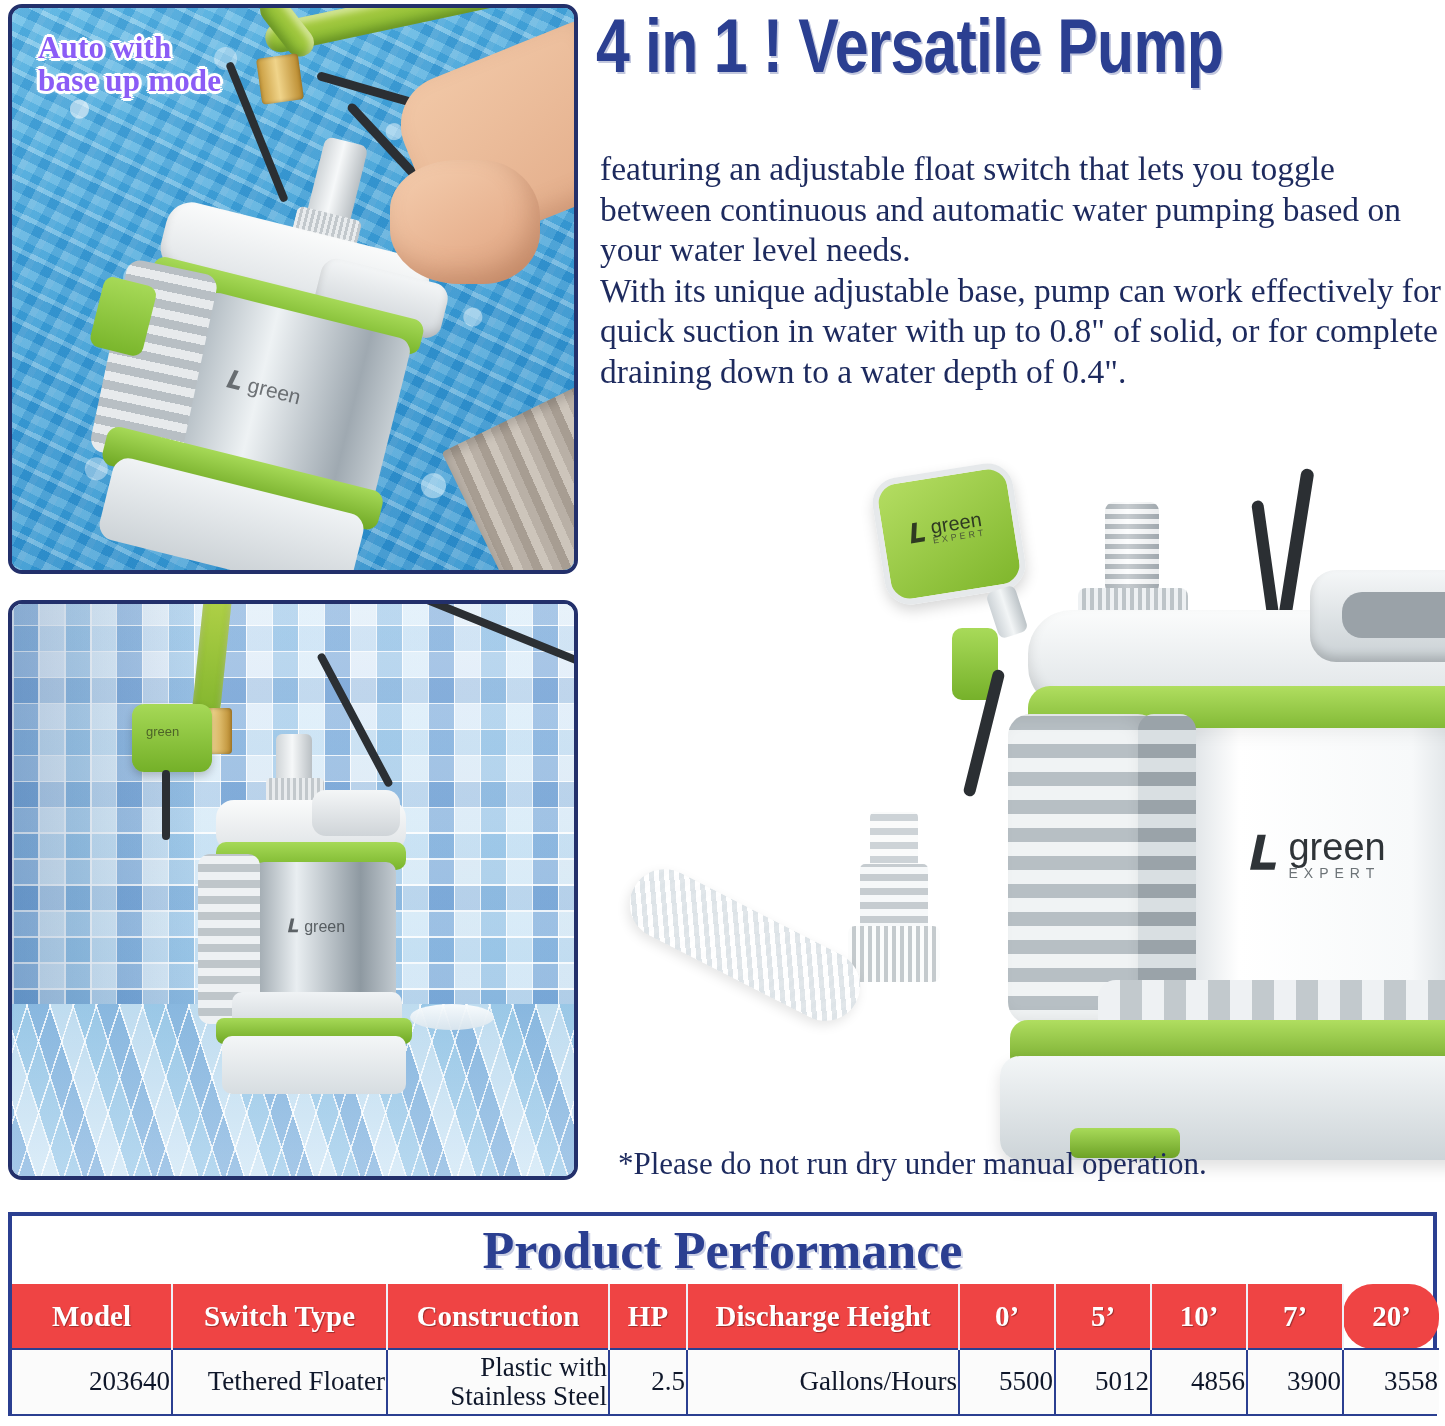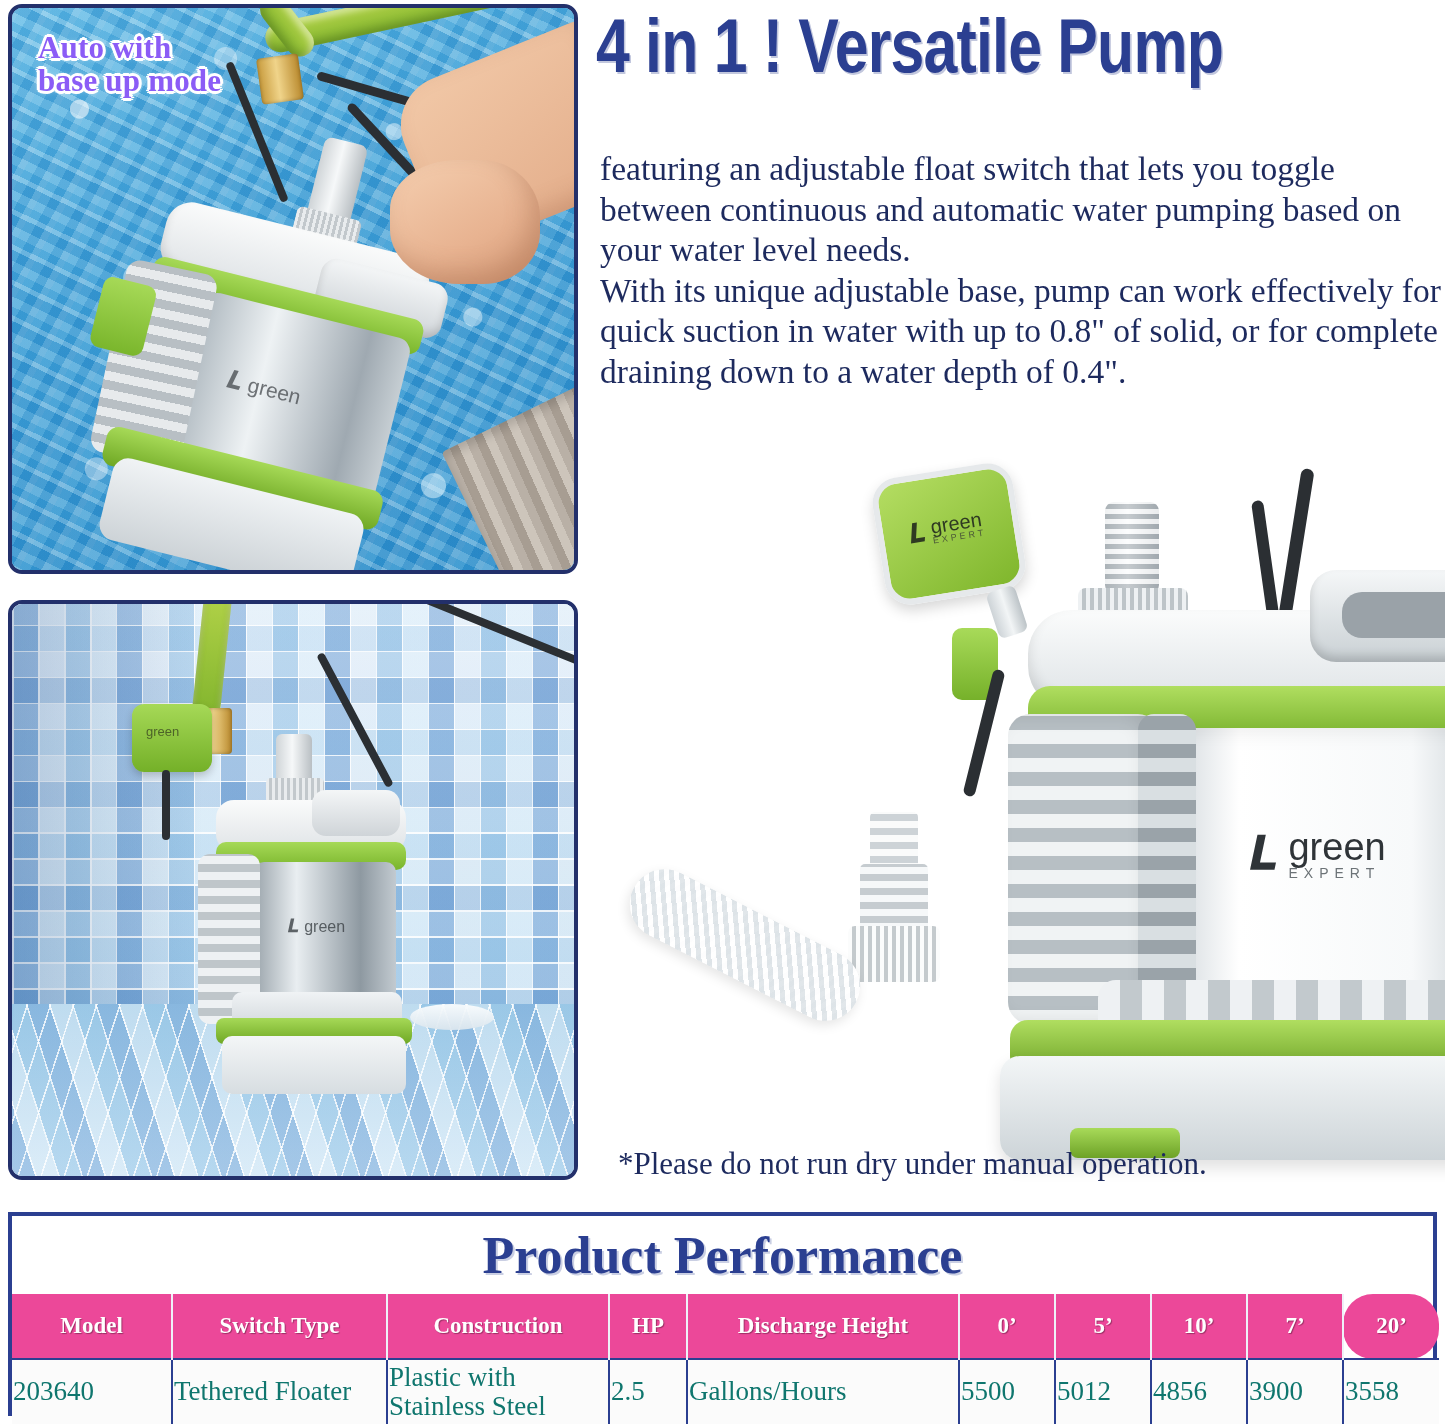--- a/index.html
+++ b/index.html
@@ -126,36 +126,36 @@
 
   
   #hero{position:absolute;left:600px;top:460px;width:840px;height:650px;}
 
   
   #perf-table{
     position:absolute;left:8px;top:1212px;width:1429px;height:204px;
     border:4px solid #2b3f91;box-sizing:border-box;background:#fff;
   }
   #perf-title{
-    height:78px;display:flex;align-items:center;justify-content:center;
+    height:68px;display:flex;align-items:center;justify-content:center;
     color:#2b3f91;font-size:52px;font-weight:700;
     font-family:"Liberation Serif", serif;
     text-shadow:2px 2px 0 rgba(150,160,200,.5);
   }
   table{border-collapse:collapse;width:100%;table-layout:fixed;}
   thead th{
-    background:#ec4899;color:#fff;font-size:23px;font-weight:700;
+    background:#ef4444;color:#fff;font-size:29px;font-weight:700;
     font-family:"Liberation Serif", serif;height:62px;
     border-right:2px solid #eef1f8;
     text-shadow:1px 1px 1px rgba(0,0,0,.35);
   }
   thead th:last-child{border-right:none;border-radius:30px;}
   tbody td{
-    background:#fbfbfb;color:#0f766e;font-size:27px;height:62px;
-    text-align:left;border-right:2px solid #2b3f91;
+    background:#fbfbfb;color:#0f172a;font-size:27px;height:62px;
+    text-align:right;border-right:2px solid #2b3f91;
     font-family:"Liberation Serif", serif;line-height:1.08;
   }
   tbody td:last-child{border-right:none;}
   tbody tr{border-top:2px solid #2b3f91;}
 </style>
 </head>
 <body>
 
 <div class="root">
 

